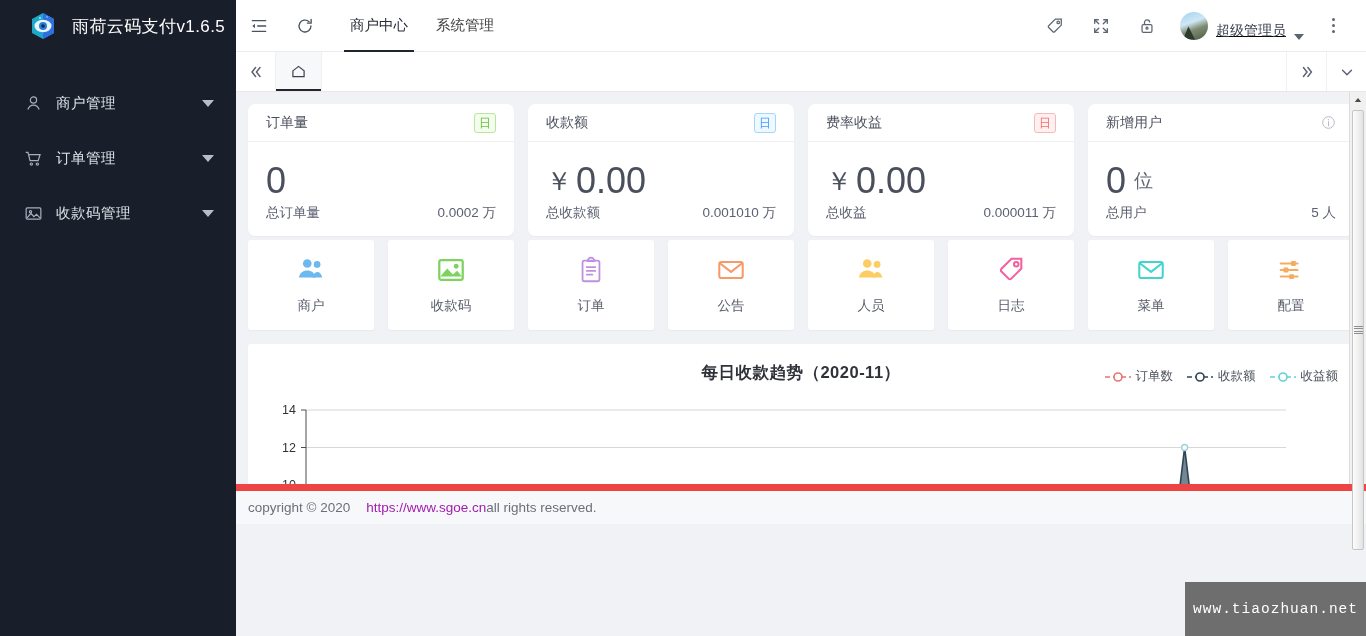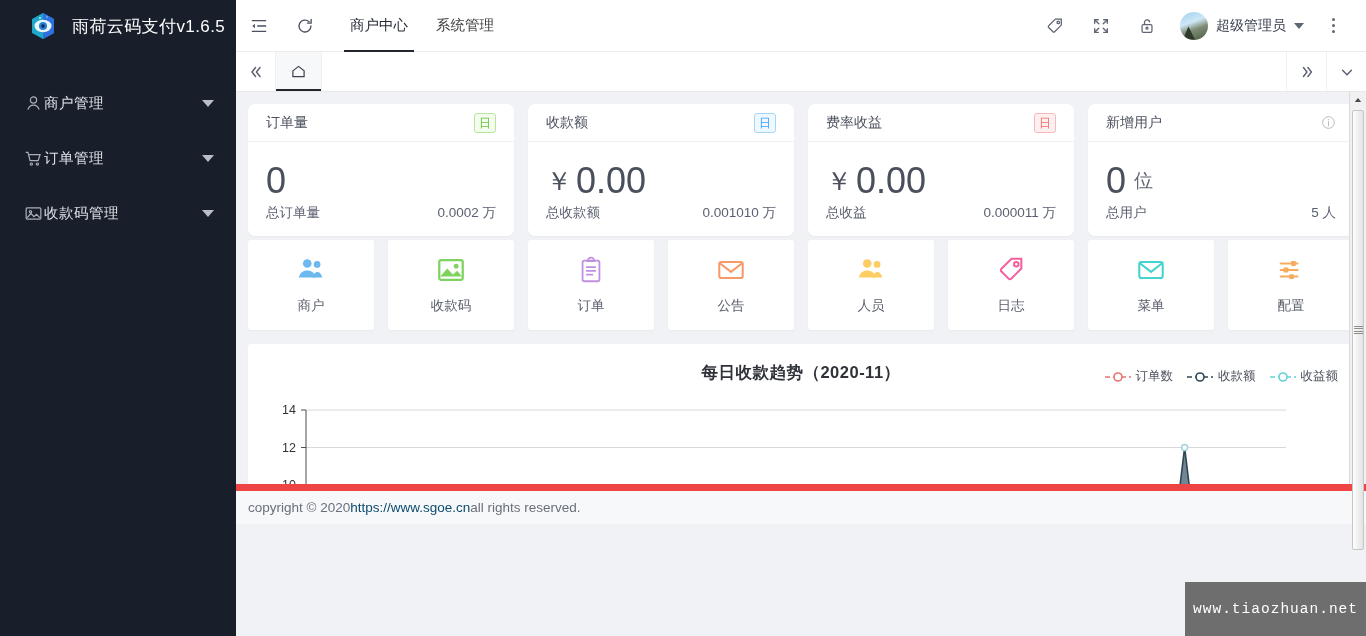--- a/index.html
+++ b/index.html
@@ -25,21 +25,21 @@
   .logo-mark { width: 30px; height: 30px; flex: 0 0 30px; }
   .logo-text {
     color: #ffffff; font-size: 17px; letter-spacing: .4px; white-space: nowrap;
   }
   .menu { margin-top: 24px; }
   .menu-item {
     height: 55px; display: flex; align-items: center;
     padding: 0 22px 0 22px; cursor: pointer; color: #c2c6d0;
   }
   .menu-ico { width: 22px; height: 22px; flex: 0 0 22px; display:flex; align-items:center; justify-content:center; color:#a9aebb; }
-  .menu-label { font-size: 14.5px; flex: 1; color: #dfe2e8; letter-spacing: .5px;}
+  .menu-label { font-size: 14.5px; margin-left: 12px; flex: 1; color: #dfe2e8; letter-spacing: .5px;}
   .caret {
     width: 0; height: 0; border-left: 6px solid transparent;
     border-right: 6px solid transparent; border-top: 7px solid #b9bdc9;
   }
 
   
   .main { flex: 1 1 auto; height: 524px; display: flex; flex-direction: column; background: #f0f2f5; position: relative; }
 
   .topbar {
     height: 52px; background: #fff; display: flex; align-items: center;
@@ -57,21 +57,21 @@
   .topnav-item.active { color: #262b36; }
   .topnav-item.active::after {
     content: ""; position: absolute; left: 8px; right: 8px; bottom: 0;
     height: 2px; background: #20252e;
   }
   .topbar-right { margin-left: auto; display: flex; align-items: center; padding-right: 10px; }
   .tbr-ico {
     width: 46px; height: 52px; display: flex; align-items: center; justify-content: center;
     color: #5f6673; cursor: pointer;
   }
-  .userbox { display: flex; align-items: center; gap: 8px; padding: 0 6px 0 10px; cursor: pointer; }
+  .userbox { display: flex; align-items: flex-end; gap: 8px; padding: 0 6px 0 10px; cursor: pointer; text-decoration: underline; }
   .avatar {
     width: 28px; height: 28px; border-radius: 50%; overflow: hidden; flex: 0 0 28px;
     background: linear-gradient(160deg,#9fd2f0 0%,#cfe7f5 38%,#7e8c74 60%,#4c5a44 100%);
     position: relative;
   }
   .avatar::after{
     content:""; position:absolute; left:3px; bottom:0; width:12px; height:16px;
     background: #2f3a2c; clip-path: polygon(0 100%, 45% 18%, 100% 100%);
   }
   .username { font-size: 14px; color: #3b4150; white-space: nowrap; }
@@ -158,21 +158,21 @@
   .leg-item { display:flex; align-items:center; gap:5px; font-size: 12.5px; color:#4f545f; }
   .leg-mark { width: 26px; height: 12px; display:block; }
   .chart-area { position: absolute; left: 0; right: 0; top: 58px; bottom: 0; }
 
   
   .footer {
     height: 40px; flex: 0 0 40px; background:#f7f8fa; border-top:7px solid #ef4444;
     display:flex; align-items:center; padding-left: 12px; font-size: 13.5px; color:#6a6f7b;
     position: relative; z-index: 5;
   }
-  .footer a { color:#0c4a6e; text-decoration:none; }
+  .footer a { color:#a21caf; text-decoration:none;padding-left:16px; }
   .watermark {
     position:absolute; right: 0; bottom: 0; background:#6e6e6e; color:#fff;
     font-family:"Liberation Mono","DejaVu Sans Mono",monospace; font-size: 14.5px;
     letter-spacing: 1px; padding: 19px 8px; z-index: 40;
   }
 
   
   .vscroll {
     position:absolute; right:0; top:92px; bottom:40px; width:17px;
     background:#f1f1f1; border-left:1px solid #dcdcdc; z-index: 20;

